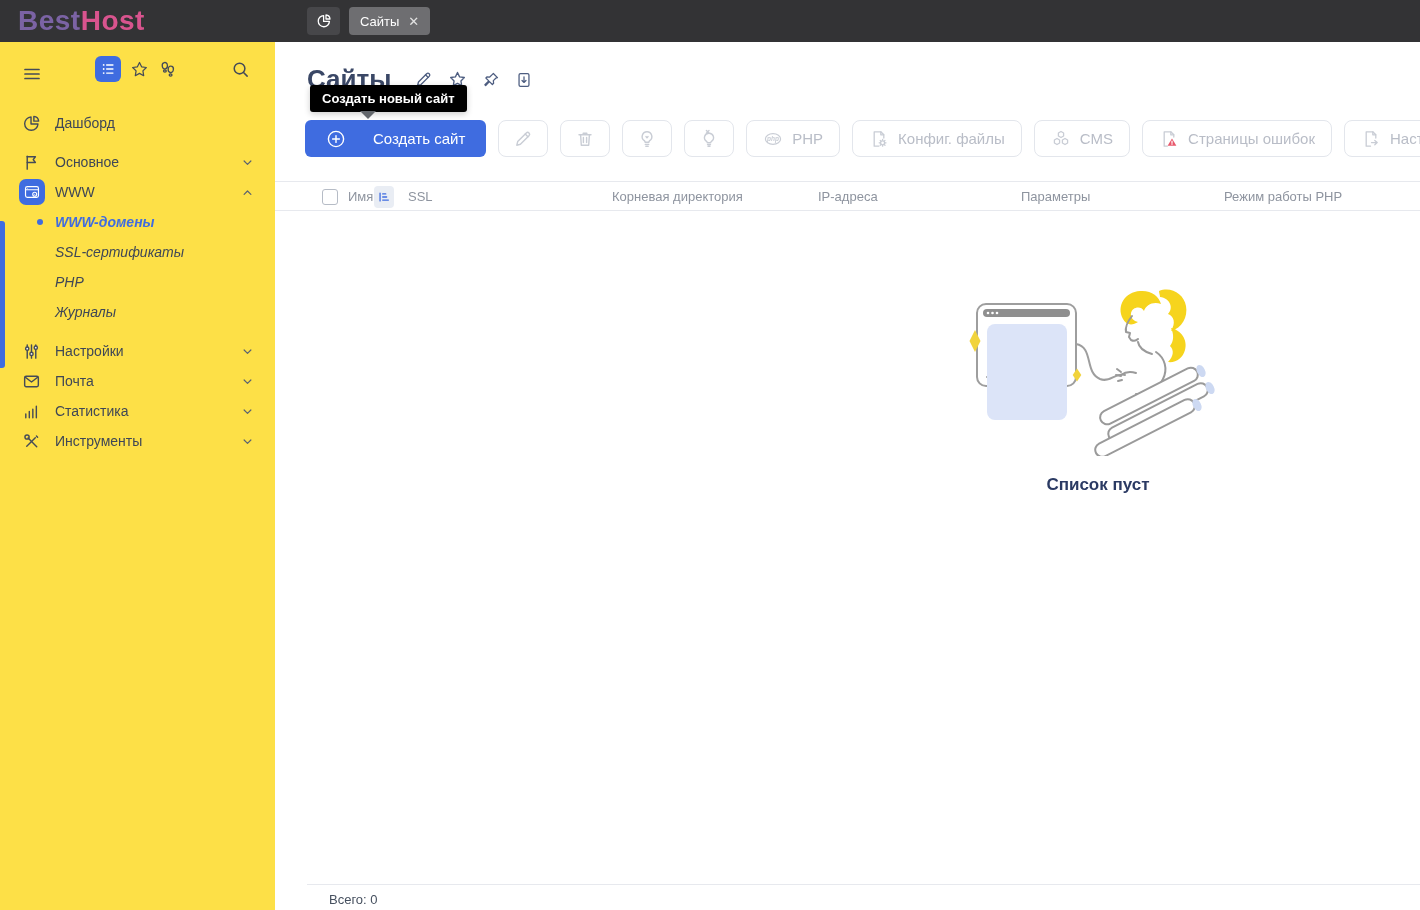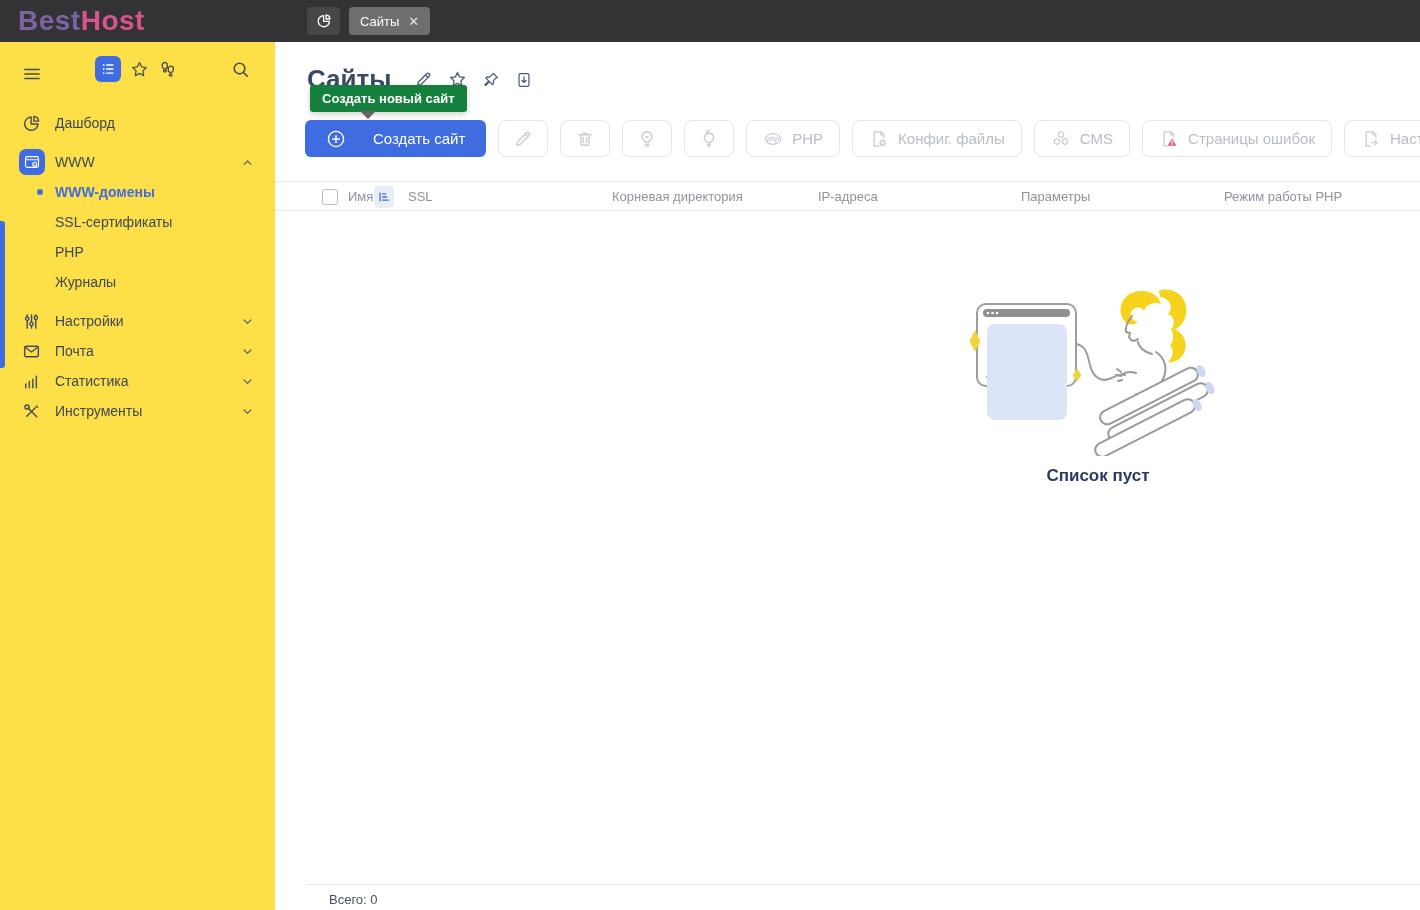--- a/index.html
+++ b/index.html
@@ -35,30 +35,30 @@
   .sb-top .search-btn{position:absolute;right:25px;top:18px;color:#454b57;cursor:pointer;}
   .nav-strip{position:absolute;left:0;top:179px;width:5px;height:147px;background:#3f6ce0;
     border-radius:0 3px 3px 0;}
   .nav-item{height:30px;display:flex;align-items:center;font-size:14px;cursor:pointer;position:relative;}
   .nav-item .nav-icon{width:20px;margin-left:22px;margin-right:13px;flex:none;color:#454b57;}
   .nav-item .nav-label{color:#3f4756;}
   .nav-item .chev{margin-left:auto;margin-right:20px;color:#5a6270;}
   .nav-gap{height:9px;}
   .nav-item.www .nav-iconbox{width:26px;height:26px;margin-left:19px;margin-right:10px;border-radius:7px;
     background:#3f6ce0;display:flex;align-items:center;justify-content:center;flex:none;}
-  .nav-sub{height:30px;display:flex;align-items:center;font-size:14px;cursor:pointer;position:relative;}
+  .nav-sub{height:30px;display:flex;align-items:center;font-size:14px;cursor:pointer;position:relative;font-style:italic;}
   .nav-sub .nav-label{margin-left:55px;color:#3f4756;}
   .nav-sub.active .nav-label{color:#3f6ce0;font-weight:700;}
   .nav-sub .dot{position:absolute;left:37px;top:12px;width:6px;height:6px;border-radius:50%;background:#3f6ce0;}
 
   
   .title-row{position:absolute;left:32px;top:22px;display:flex;align-items:center;gap:15px;}
   .page-title{font-size:26px;font-weight:600;color:#3a4766;margin-right:8px;}
   .title-act{color:#4d5d80;cursor:pointer;display:flex;}
-  .tooltip{position:absolute;left:35px;top:43px;z-index:6;background:#15803d;color:#fff;
+  .tooltip{position:absolute;left:35px;top:43px;z-index:6;background:#000000;color:#fff;
     font-size:13px;font-weight:700;padding:6px 12px;border-radius:3px;white-space:nowrap;
     box-shadow:0 2px 6px rgba(0,0,0,.2);}
   .tooltip .arrow{position:absolute;left:50px;bottom:-7px;width:0;height:0;
     border-left:8px solid transparent;border-right:8px solid transparent;border-top:8px solid #63676c;}
 
   
   .toolbar{position:absolute;left:30px;top:78px;display:flex;gap:12px;align-items:center;white-space:nowrap;}
   .btn-primary{height:37px;border:none;border-radius:6px;background:#3f6ce0;color:#fff;font-size:15px;
     display:flex;align-items:center;gap:27px;padding:0 21px;cursor:pointer;
     font-family:"Liberation Sans",sans-serif;}
@@ -73,21 +73,21 @@
   .thead{position:absolute;left:0;right:0;top:139px;height:30px;border-top:1px solid #e7e9ee;
     border-bottom:1px solid #e7e9ee;font-size:13px;color:#8e949f;}
   .thead .cb{position:absolute;left:47px;top:7px;width:16px;height:16px;border:1.5px solid #b6bcc6;
     border-radius:3px;background:#fff;cursor:pointer;}
   .thead .col{position:absolute;top:7px;cursor:pointer;}
   .sort-chip{position:absolute;left:99px;top:4px;width:20px;height:22px;background:#e9edf4;
     border-radius:4px;display:flex;align-items:center;justify-content:center;color:#3f6ce0;cursor:pointer;}
 
   
   .empty{position:absolute;left:685px;top:236px;width:276px;text-align:center;}
-  .empty .msg{margin-top:10px;font-size:17px;font-weight:700;color:#2b3a63;}
+  .empty .msg{margin-top:19px;font-size:17px;font-weight:700;color:#2b3a63;}
 
   
   .page-footer{position:absolute;left:32px;right:0;bottom:0;height:26px;border-top:1px solid #e7e9ee;
     font-size:13px;color:#46505f;padding:7px 0 0 22px;}
 </style>
 </head>
 <body>
 
 <div class="topbar">
   <div class="logo">
@@ -163,20 +163,34 @@
     <div class="nav-item">
       <span class="nav-icon">
         <svg class="ic" width="19" height="19" viewBox="0 0 20 20" fill="none" stroke="currentColor" stroke-width="1.5" stroke-linecap="round" stroke-linejoin="round">
             <path d="M9.5 3.2A7 7 0 1 0 16.8 10.5H9.5z"></path>
             <path d="M12.5 2.5a5.5 5.5 0 0 1 5 5h-5z"></path>
           </svg>
       </span>
       <span class="nav-label">Дашборд</span>
     </div>
     <div class="nav-gap"></div>
+    <div class="nav-item">
+      <span class="nav-icon">
+        <svg class="ic" width="19" height="19" viewBox="0 0 20 20" fill="none" stroke="currentColor" stroke-width="1.5" stroke-linecap="round" stroke-linejoin="round">
+            <path d="M5.5 17V3.5"></path>
+            <path d="M5.5 4h8.6l-2.3 3 2.3 3H5.5"></path>
+          </svg>
+      </span>
+      <span class="nav-label">Основное</span>
+      <span class="chev">
+        <svg class="ic" width="15" height="15" viewBox="0 0 20 20" fill="none" stroke="currentColor" stroke-width="1.6" stroke-linecap="round" stroke-linejoin="round">
+            <path d="M5.5 8l4.5 4.5L14.5 8"></path>
+          </svg>
+      </span>
+    </div>
     <div class="nav-item www">
       <span class="nav-iconbox">
         <svg class="ic" width="18" height="18" viewBox="0 0 20 20" fill="none" stroke="#fff" stroke-width="1.3" stroke-linecap="round">
             <rect x="2.8" y="4" width="14.4" height="12" rx="2"></rect>
             <path d="M2.8 7.5h14.4"></path>
             <circle cx="5.2" cy="5.8" r=".5" fill="#fff" stroke="none"></circle>
             <circle cx="13" cy="12.5" r="2.2"></circle>
             <circle cx="13" cy="12.5" r=".6" fill="#fff" stroke="none"></circle>
           </svg>
       </span>

